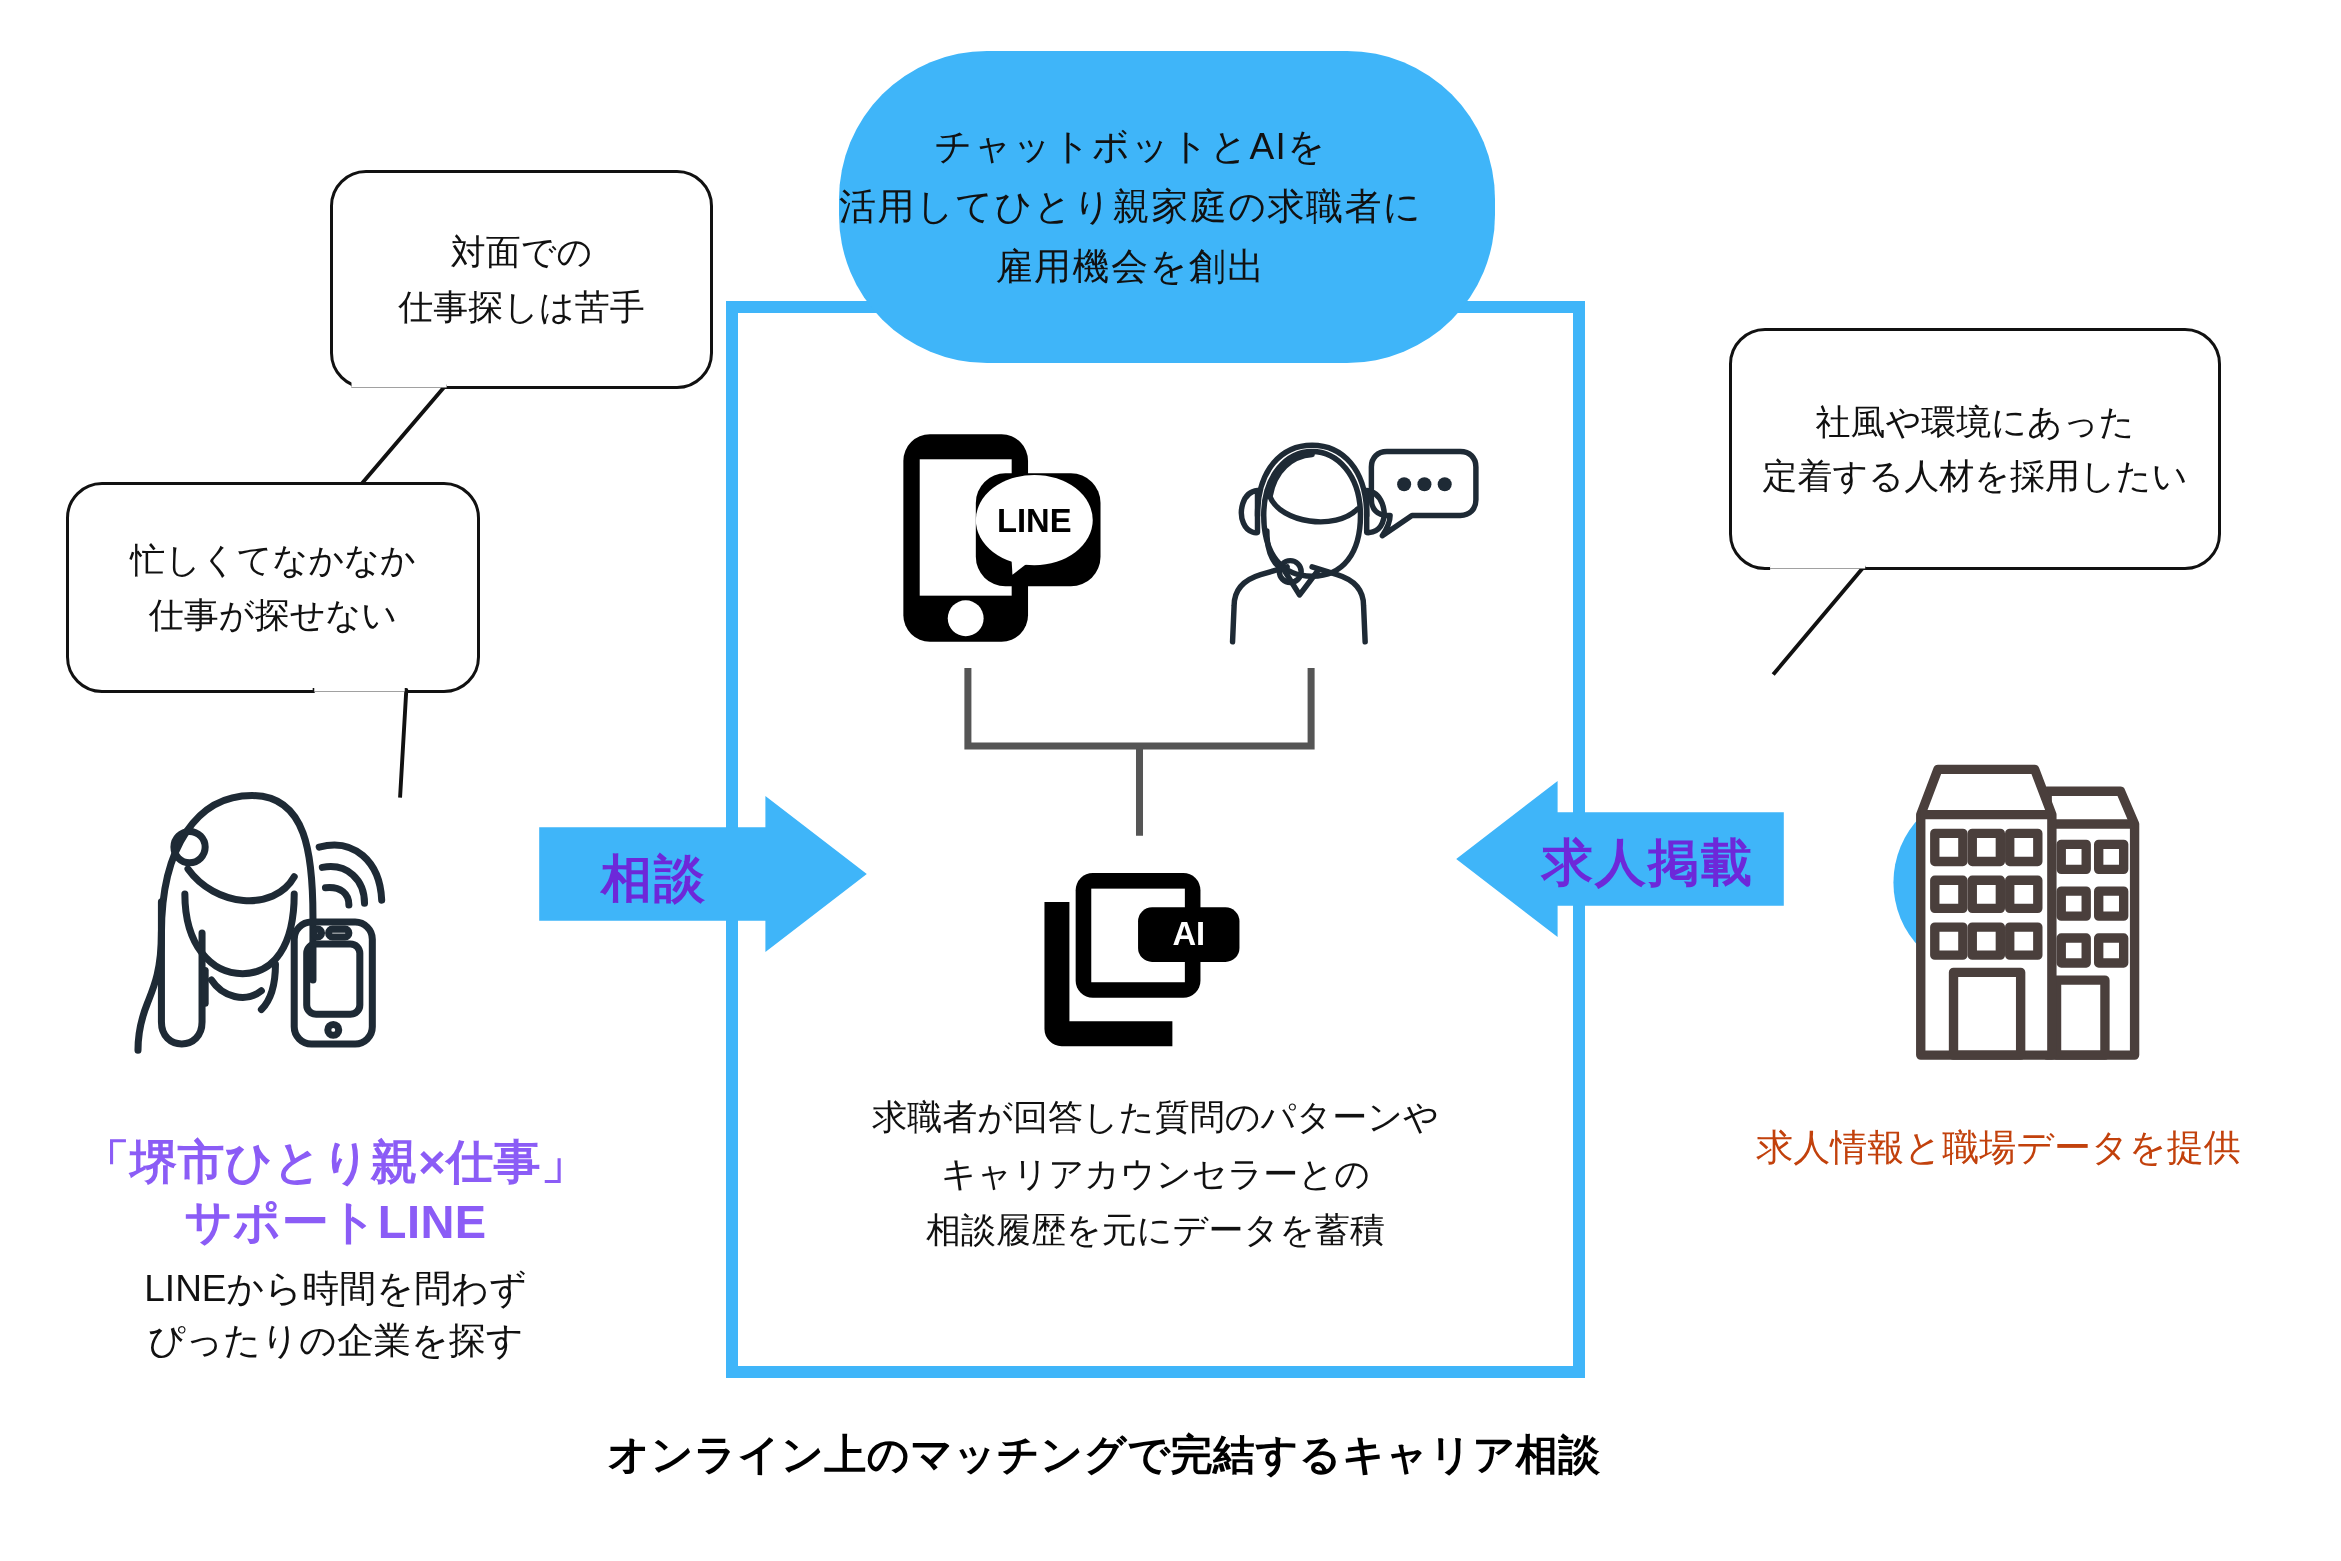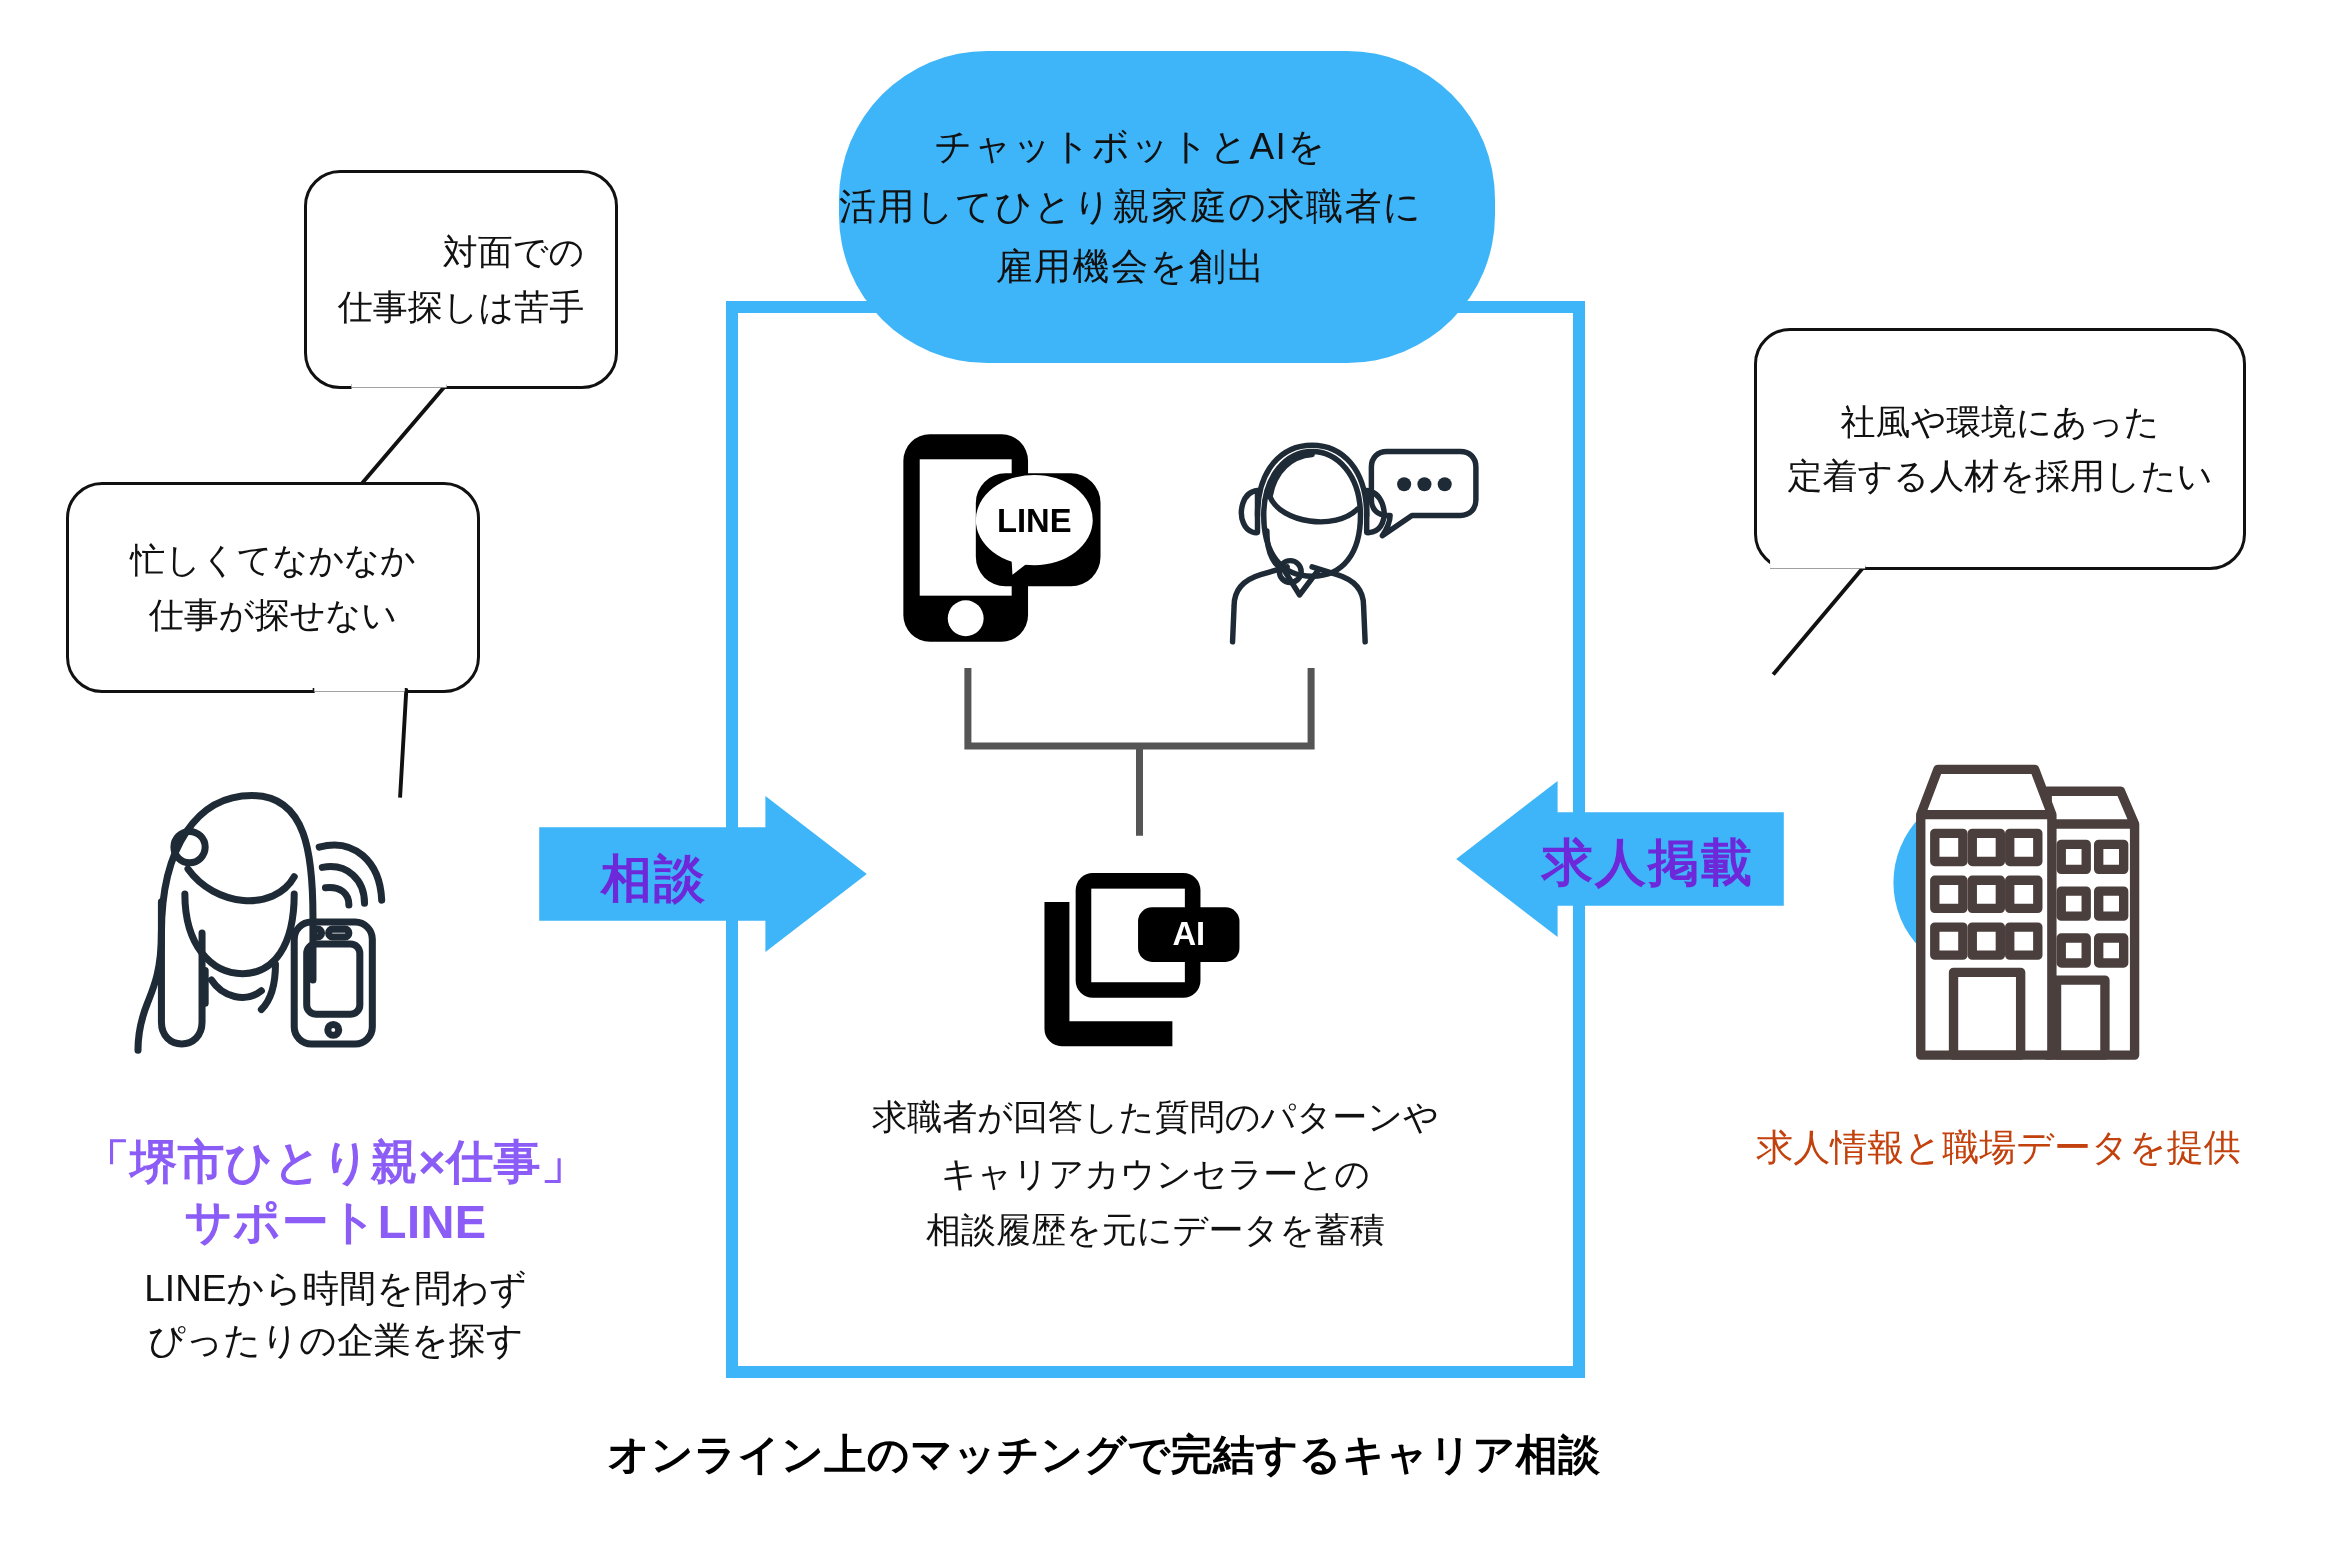--- a/index.html
+++ b/index.html
@@ -67,23 +67,23 @@
     justify-content: center;
     text-align: center;
     z-index: 6;
   }
   .sb .txt {
     font-size: 35px;
     line-height: 1.55;
     color: #111111;
     white-space: pre-line;
   }
-  .sb-1 { left: 304px;  top: 170px; width: 314px; height: 219px; text-align: right; }
+  .sb-1 { left: 330px;  top: 170px; width: 383px; height: 219px; }
   .sb-2 { left: 66px;   top: 482px; width: 414px; height: 211px; }
-  .sb-3 { left: 1729px; top: 328px; width: 492px; height: 242px; margin-left: 25px; }
+  .sb-3 { left: 1729px; top: 328px; width: 492px; height: 242px; }
 
   .tail { position: absolute; overflow: visible; z-index: 6; }
 
   
   .arrow-left-to-right {
     left: 539px;
     top: 796px;
     width: 328px;
     height: 156px;
     z-index: 7;

